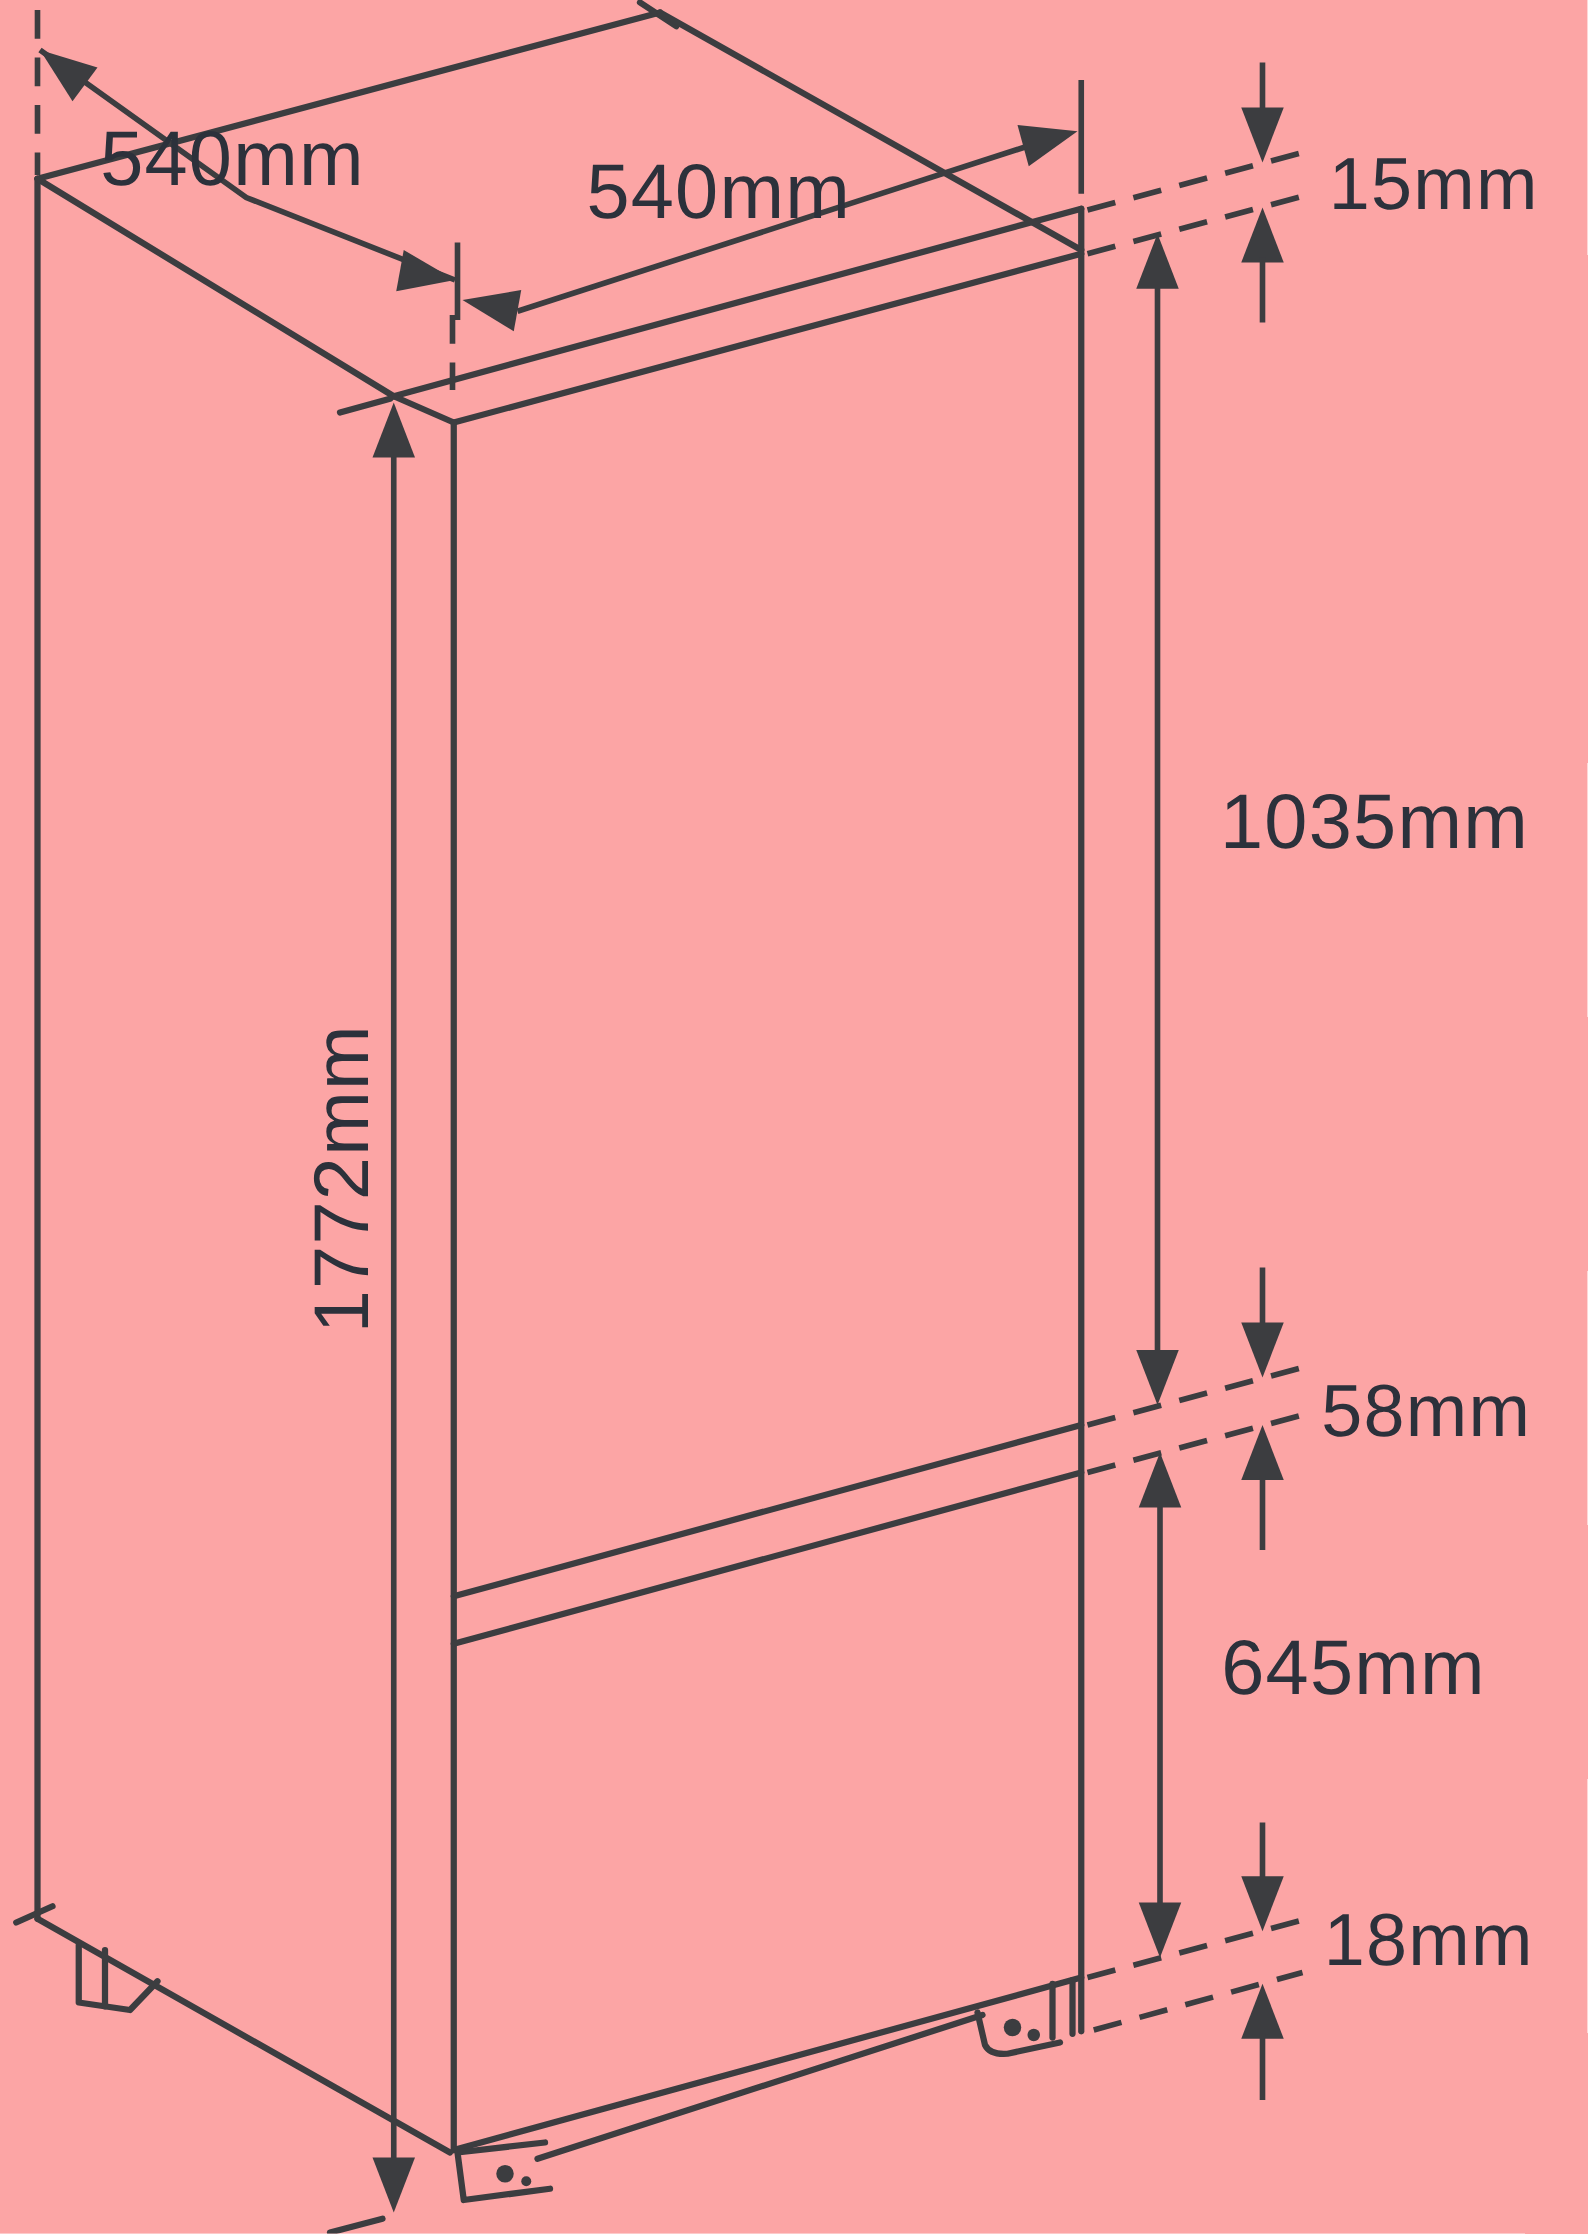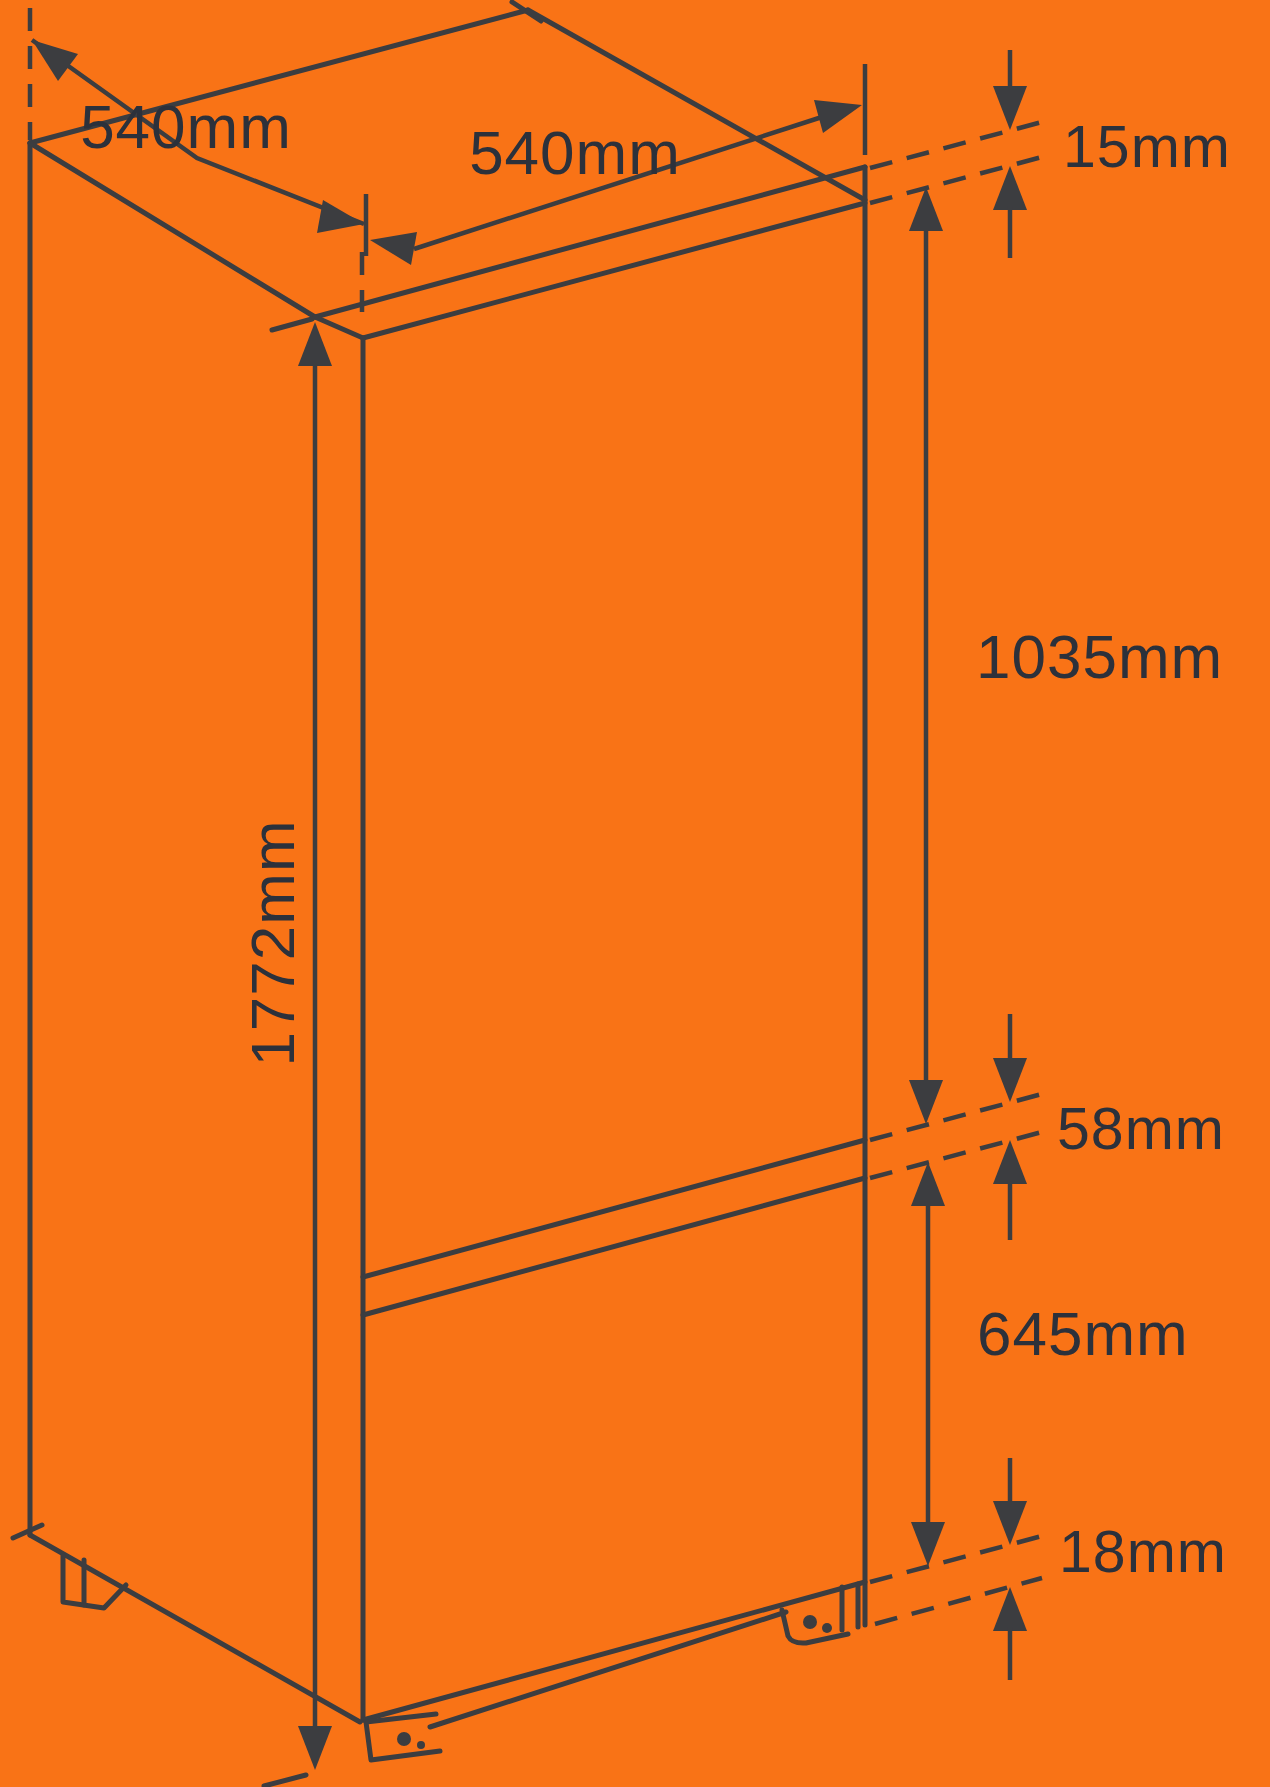--- a/index.html
+++ b/index.html
@@ -4,21 +4,21 @@
 <style>
   html, body {
     margin: 0;
     padding: 0;
     background: #ffffff;
   }
   .stage {
     position: relative;
     width: 1270px;
     height: 1787px;
-    background: #f97316;
+    background: #fca5a5;
     overflow: hidden;
   }
   svg { display: block; }
   .ln {
     stroke: #3c3d40;
     stroke-width: 5;
     fill: none;
     stroke-linecap: round;
     stroke-linejoin: round;
   }

